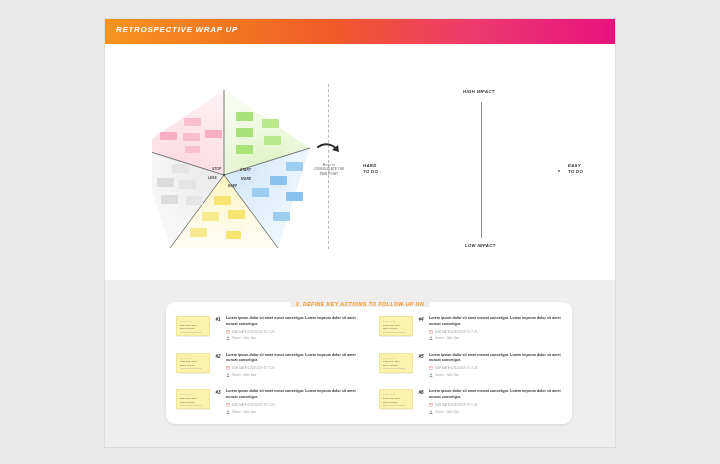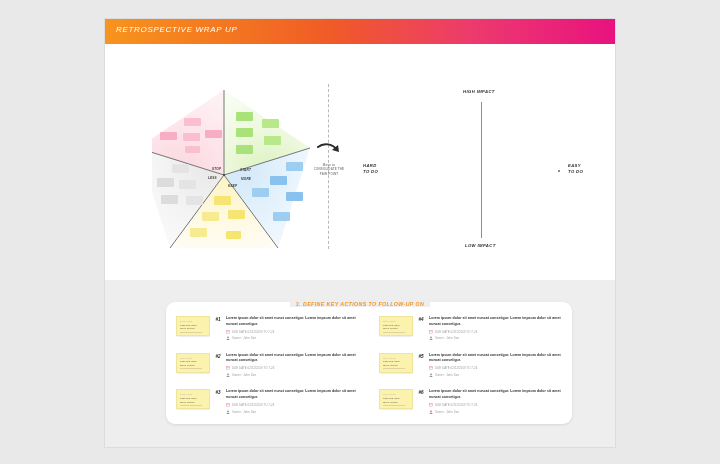--- a/index.html
+++ b/index.html
@@ -25,21 +25,21 @@
   }
 
   
   .header-bar {
     position: absolute; left: 0; top: 0;
     width: 512px; height: 26px;
     background: linear-gradient(90deg,#f7941e 0%, #f4791f 22%, #f05a28 45%, #ed3a6e 72%, #e8127f 100%);
   }
   .header-title {
     position: absolute; left: 12px; top: 7px;
-    font-size: 8px; font-weight: normal; font-style: italic;
+    font-size: 8px; font-weight: bold; font-style: italic;
     letter-spacing: 0.7px; color: #ffffff;
   }
 
   
   .sec-head {
     position: absolute;
     font-size: 5.4px; font-weight: bold; font-style: italic;
     letter-spacing: 0.5px; color: #f7941e;
     white-space: nowrap;
   }

